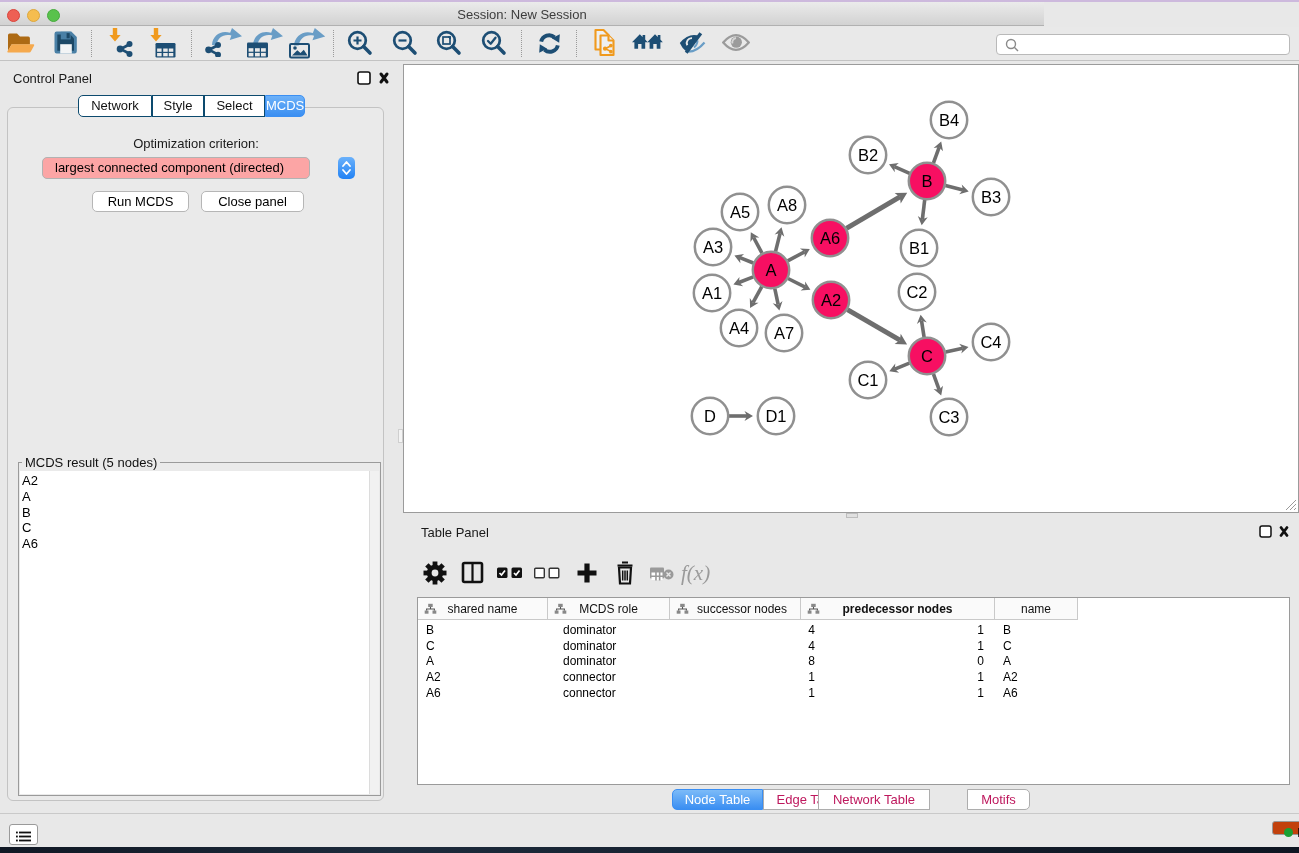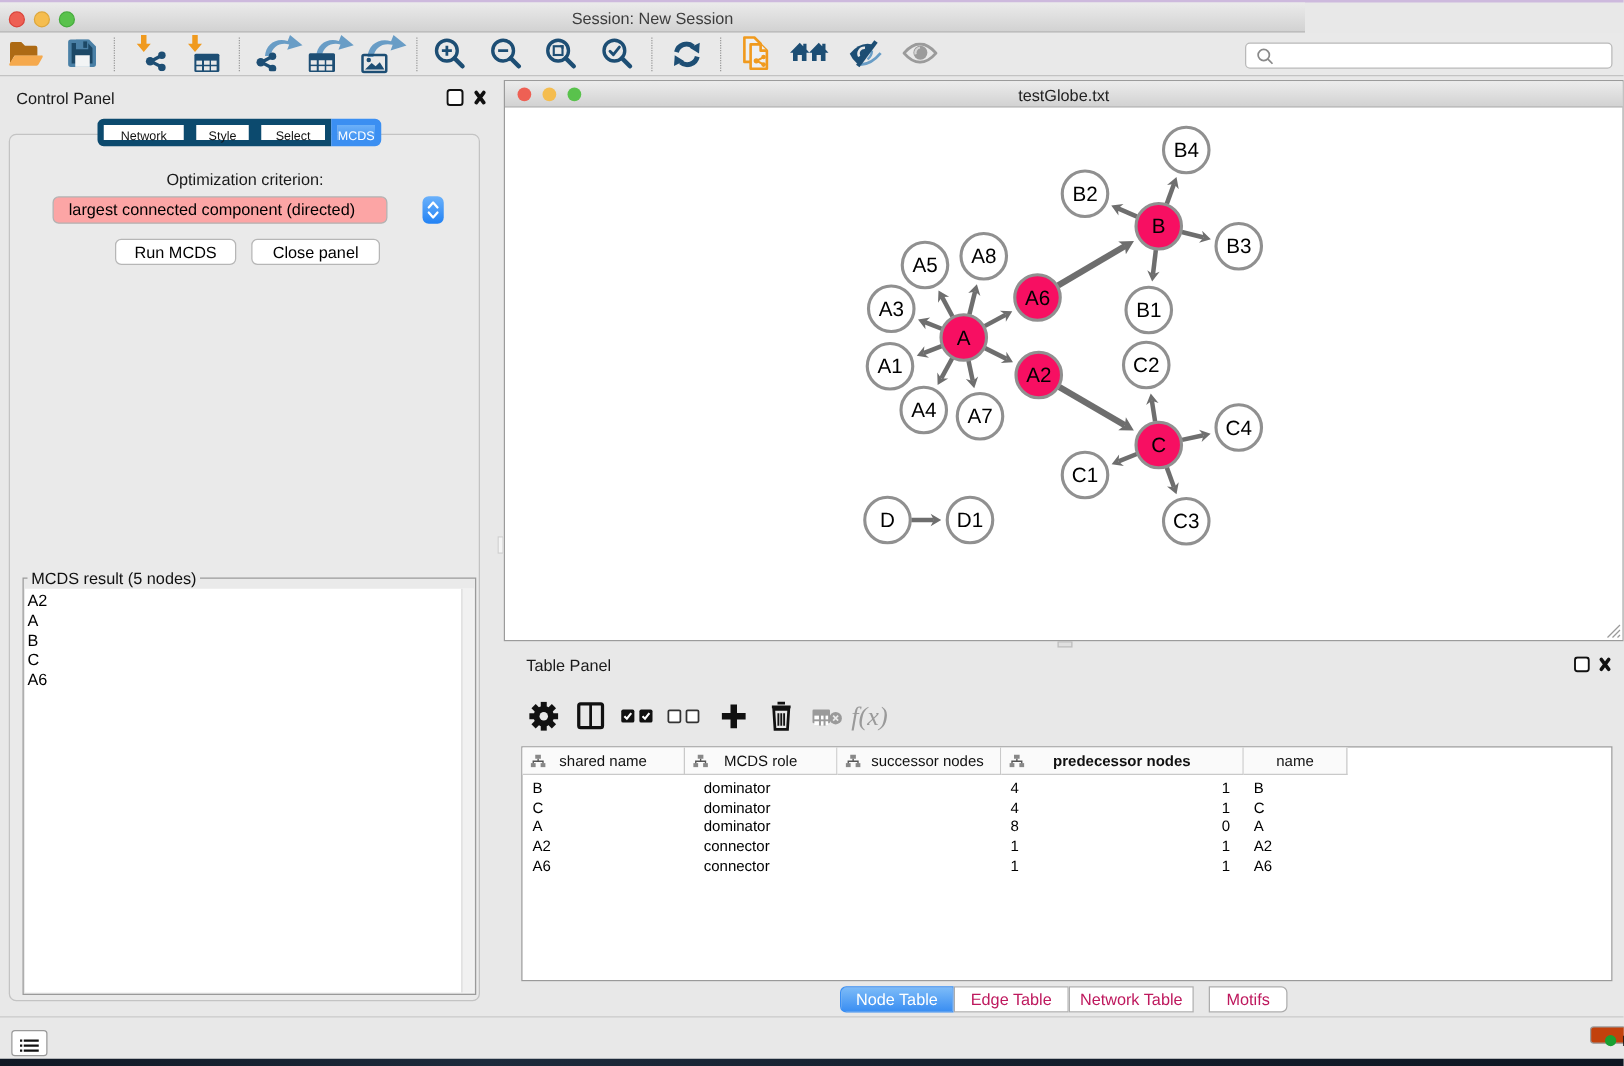--- a/index.html
+++ b/index.html
@@ -19,22 +19,22 @@
     border-bottom:1px solid #c3c3c3; }
   .sep { top:3px; height:27px; border-left:1px dotted #9a9a9a; width:0; }
   #search { left:996px; top:7px; width:294px; height:21px; background:#fff;
     border:1px solid #b9b9b9; border-radius:4px; }
 
   
   #cp-title { left:13px; top:71px; font-size:13px; color:#1a1a1a; }
   #cp-panel { left:7px; top:107px; width:377px; height:694px; background:#eaeaea;
     border:1px solid #c3c3c3; border-radius:6px; }
   .tabrow { top:95px; height:22px; }
-  .tab { position:absolute; top:0; height:22px; font-size:10px; color:#111;
-    background:#fff; border:5px solid #0c4a6e; text-align:center; line-height:20px; }
+  .tab { position:absolute; top:0; height:22px; font-size:13px; color:#111;
+    background:#fff; border:1px solid #0c4a6e; text-align:center; line-height:20px; }
   .tabsel { background:linear-gradient(#6db1f8,#3b8ff2); color:#fff; border-color:#3b8ff2; }
   #optlabel { left:7px; width:378px; top:136px; text-align:center; font-size:13px; color:#1a1a1a; }
   #dropdown { left:42px; top:157px; width:268px; height:22px; background:#fca5a5;
     border:1px solid #b2b2b2; border-radius:5px; font-size:13px; line-height:20px;
     padding-left:12px; color:#000; }
   #spinner { left:338px; top:157px; width:17px; height:22px; border-radius:5px;
     background:linear-gradient(#6ab1fb,#2282f4); }
   .btn { position:absolute; height:21px; background:#fff; border:1px solid #b6b6b6;
     border-radius:5px; font-size:13px; text-align:center; line-height:19px; color:#000; }
 
@@ -271,26 +271,20 @@
 <div class="btn" style="left:92px;top:191px;width:97px;">Run MCDS</div>
 <div class="btn" style="left:201px;top:191px;width:103px;">Close panel</div>
 
 <div class="abs" id="fieldset"></div>
 <div class="abs" id="fwhite"></div>
 <div class="abs" id="legend">MCDS result (5 nodes)</div>
 <div class="abs" id="mscroll"></div>
 <div class="abs" id="mcdslist">A2<br>A<br>B<br>C<br>A6</div>
 
 <div class="abs" id="netwin">
-  <div id="nettitle">
-    <div class="tl2" style="left:10px;background:#ee6054;"></div>
-    <div class="tl2" style="left:30px;background:#f5bd4f;"></div>
-    <div class="tl2" style="left:50px;background:#59c24c;"></div>
-    <div id="netname">testGlobe.txt</div>
-  </div>
   <svg id="graph" width="894" height="426" viewBox="0 0 894 426" style="position:absolute;left:0;top:22px;">
 <line x1="349.3" y1="189.9" x2="334.9" y2="195.5" stroke="#6e6e6e" stroke-width="3.6"></line>
 <polygon points="329.4,197.6 335.5,189.9 334.9,195.5 339.2,199.2" fill="#6e6e6e"></polygon>
 <line x1="349.3" y1="176.0" x2="335.9" y2="170.7" stroke="#6e6e6e" stroke-width="3.6"></line>
 <polygon points="330.4,168.5 340.1,167.0 335.9,170.7 336.4,176.3" fill="#6e6e6e"></polygon>
 <line x1="357.8" y1="199.6" x2="349.0" y2="215.7" stroke="#6e6e6e" stroke-width="3.6"></line>
 <polygon points="346.1,220.9 345.8,211.0 349.0,215.7 354.6,215.8" fill="#6e6e6e"></polygon>
 <line x1="358.0" y1="166.2" x2="349.6" y2="150.5" stroke="#6e6e6e" stroke-width="3.6"></line>
 <polygon points="346.8,145.3 355.3,150.4 349.6,150.5 346.4,155.1" fill="#6e6e6e"></polygon>
 <line x1="370.8" y1="201.6" x2="374.2" y2="217.7" stroke="#6e6e6e" stroke-width="3.6"></line>
@@ -500,21 +494,21 @@
 <rect x="0.7" y="7.5" width="3.8" height="3.2" fill="#888" stroke="none"></rect>
 <rect x="8.5" y="7.5" width="3.8" height="3.2" fill="#888" stroke="none"></rect>
 <path d="M6.5 4 V6 M2.6 7.5 V6 H10.4 V7.5"></path>
 </g>
     </svg>
   </div>
 
 <div class="abs btabs">
   <div class="btab btabsel" style="left:672px;width:91px;border-radius:5px 0 0 5px;">Node Table</div>
   <div class="btab" style="left:763px;width:92px;">Edge Table</div>
-  <div class="btab" style="left:855px;width:100px;">Network Table</div>
+  <div class="btab" style="left:818px;width:112px;">Network Table</div>
   <div class="btab" style="left:967px;width:63px;border-radius:0 5px 5px 0;">Motifs</div>
 </div>
 
 <div class="abs" style="left:398px;top:429px;width:5px;height:14px;background:#f4f4f4;border:1px solid #cfcfcf;"></div>
 <div class="abs" style="left:846px;top:513px;width:12px;height:5px;background:#e0e0e0;border:1px solid #bdbdbd;"></div>
 
 <div class="abs" id="statusline"></div>
 <div class="abs" id="hambtn">
   <svg width="29" height="23" viewBox="0 0 29 23">
     <g stroke="#111" stroke-width="1.8">

